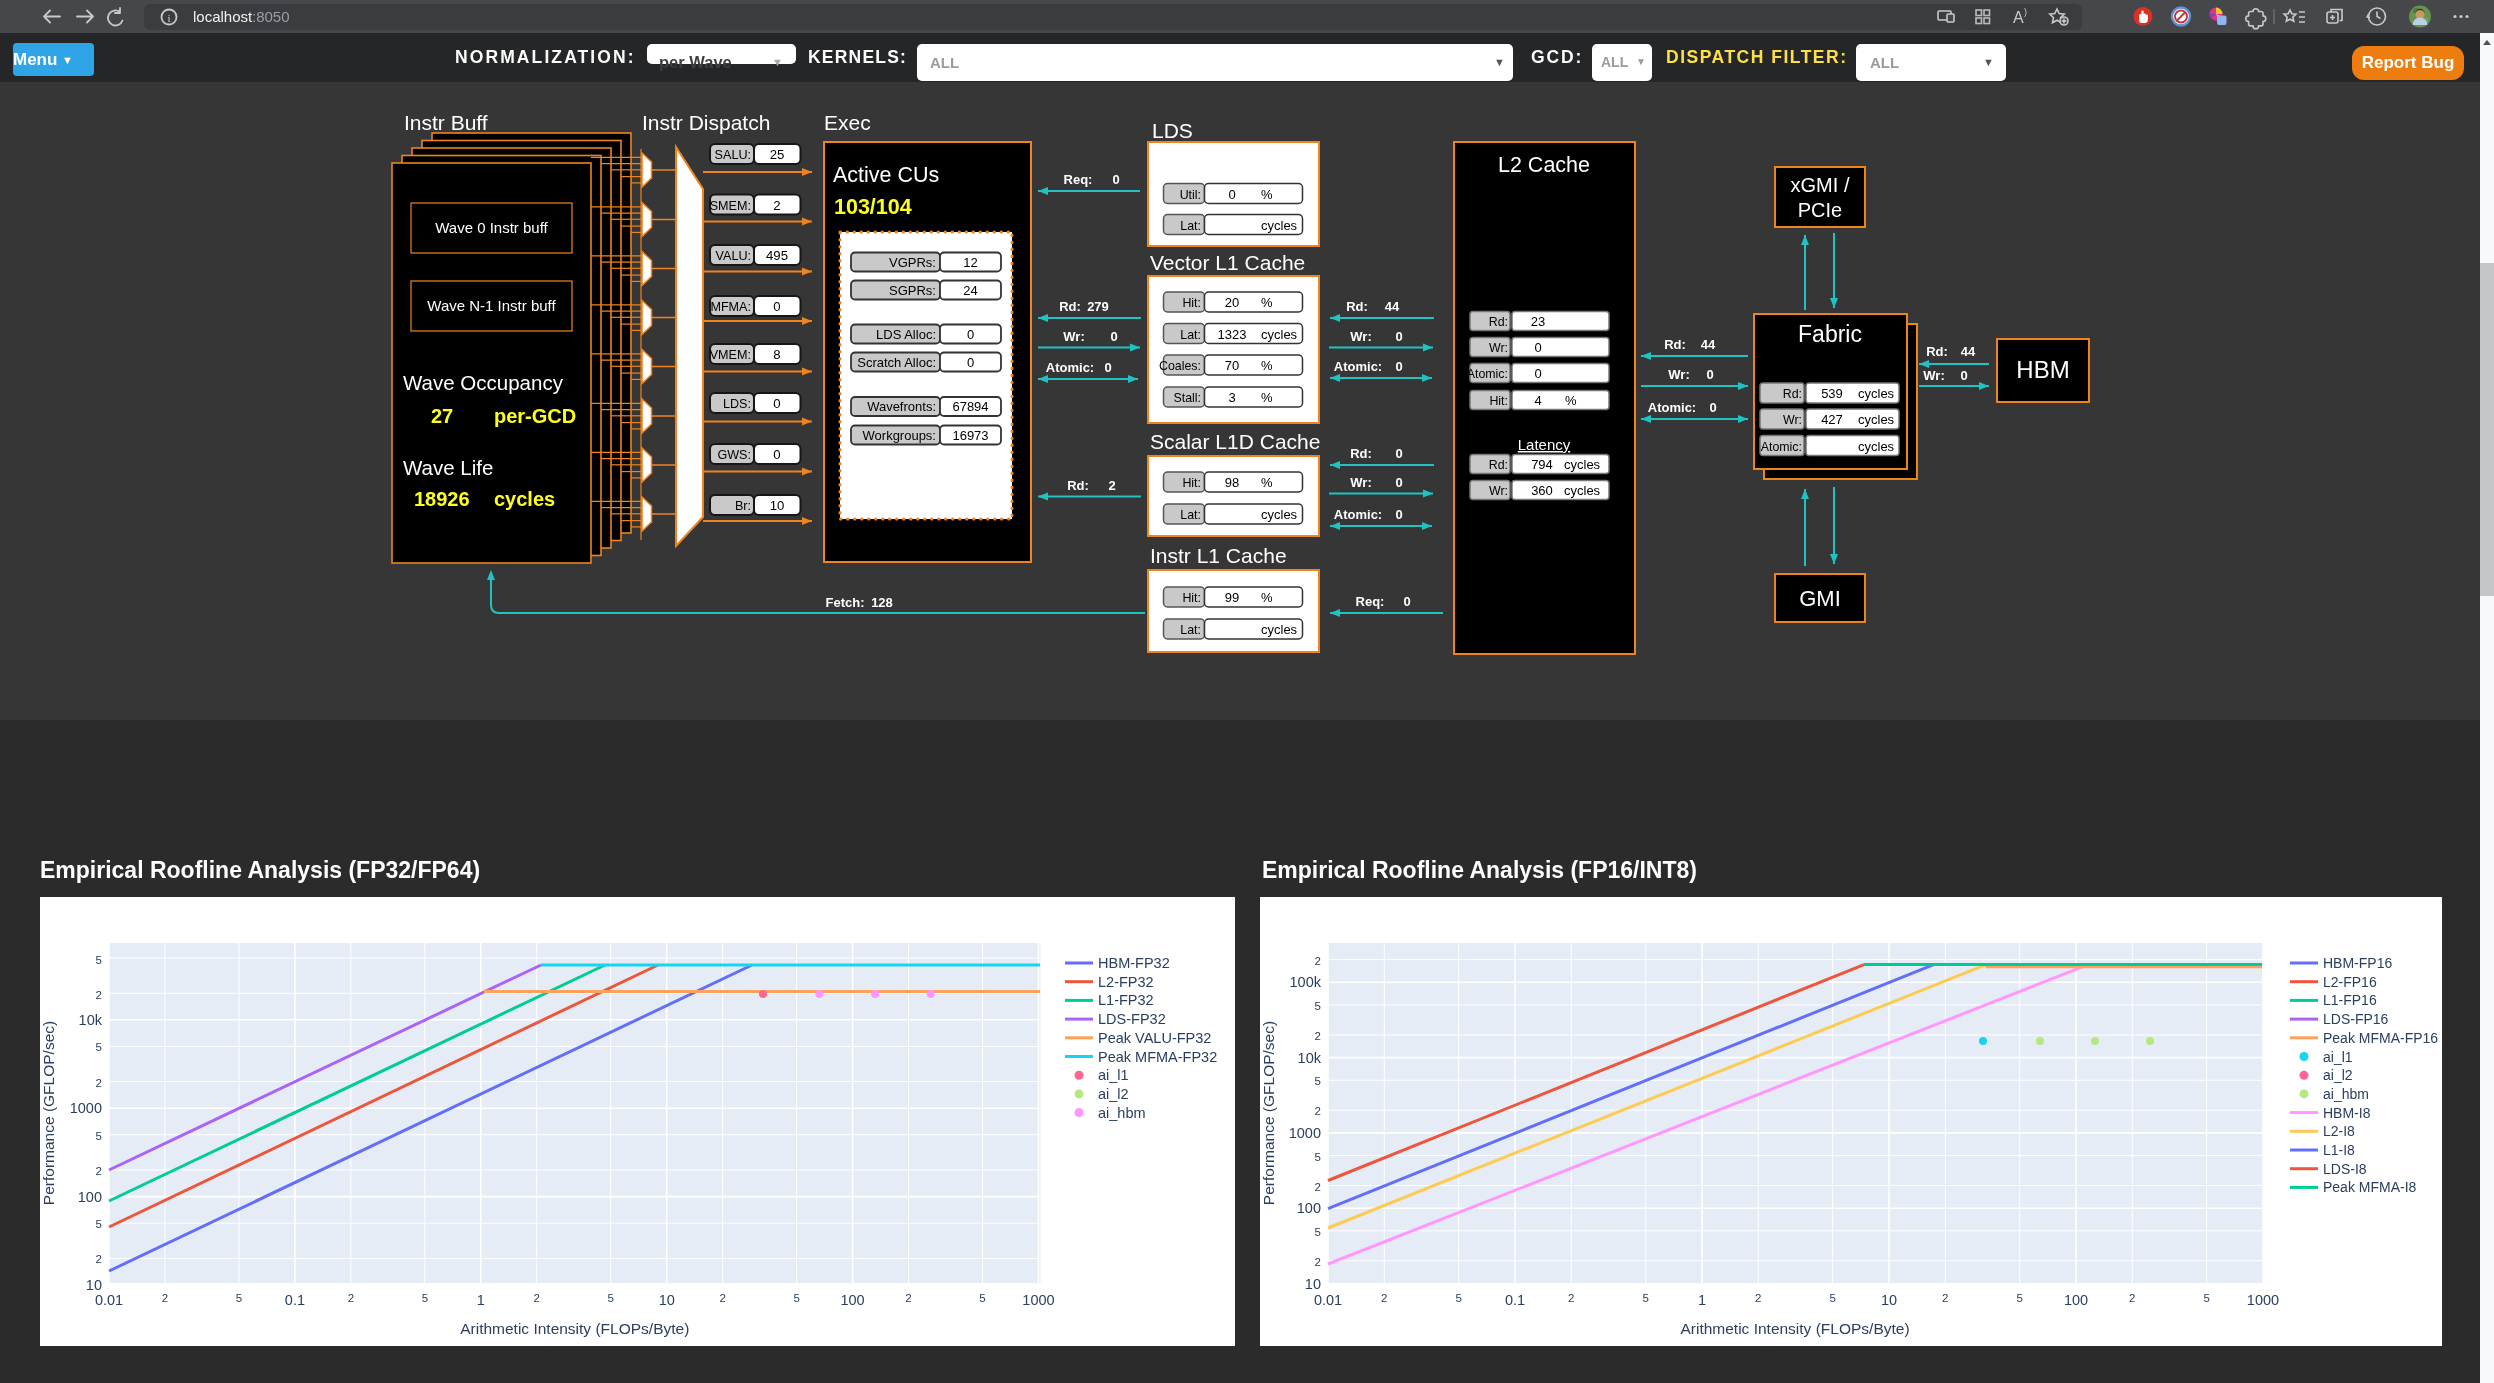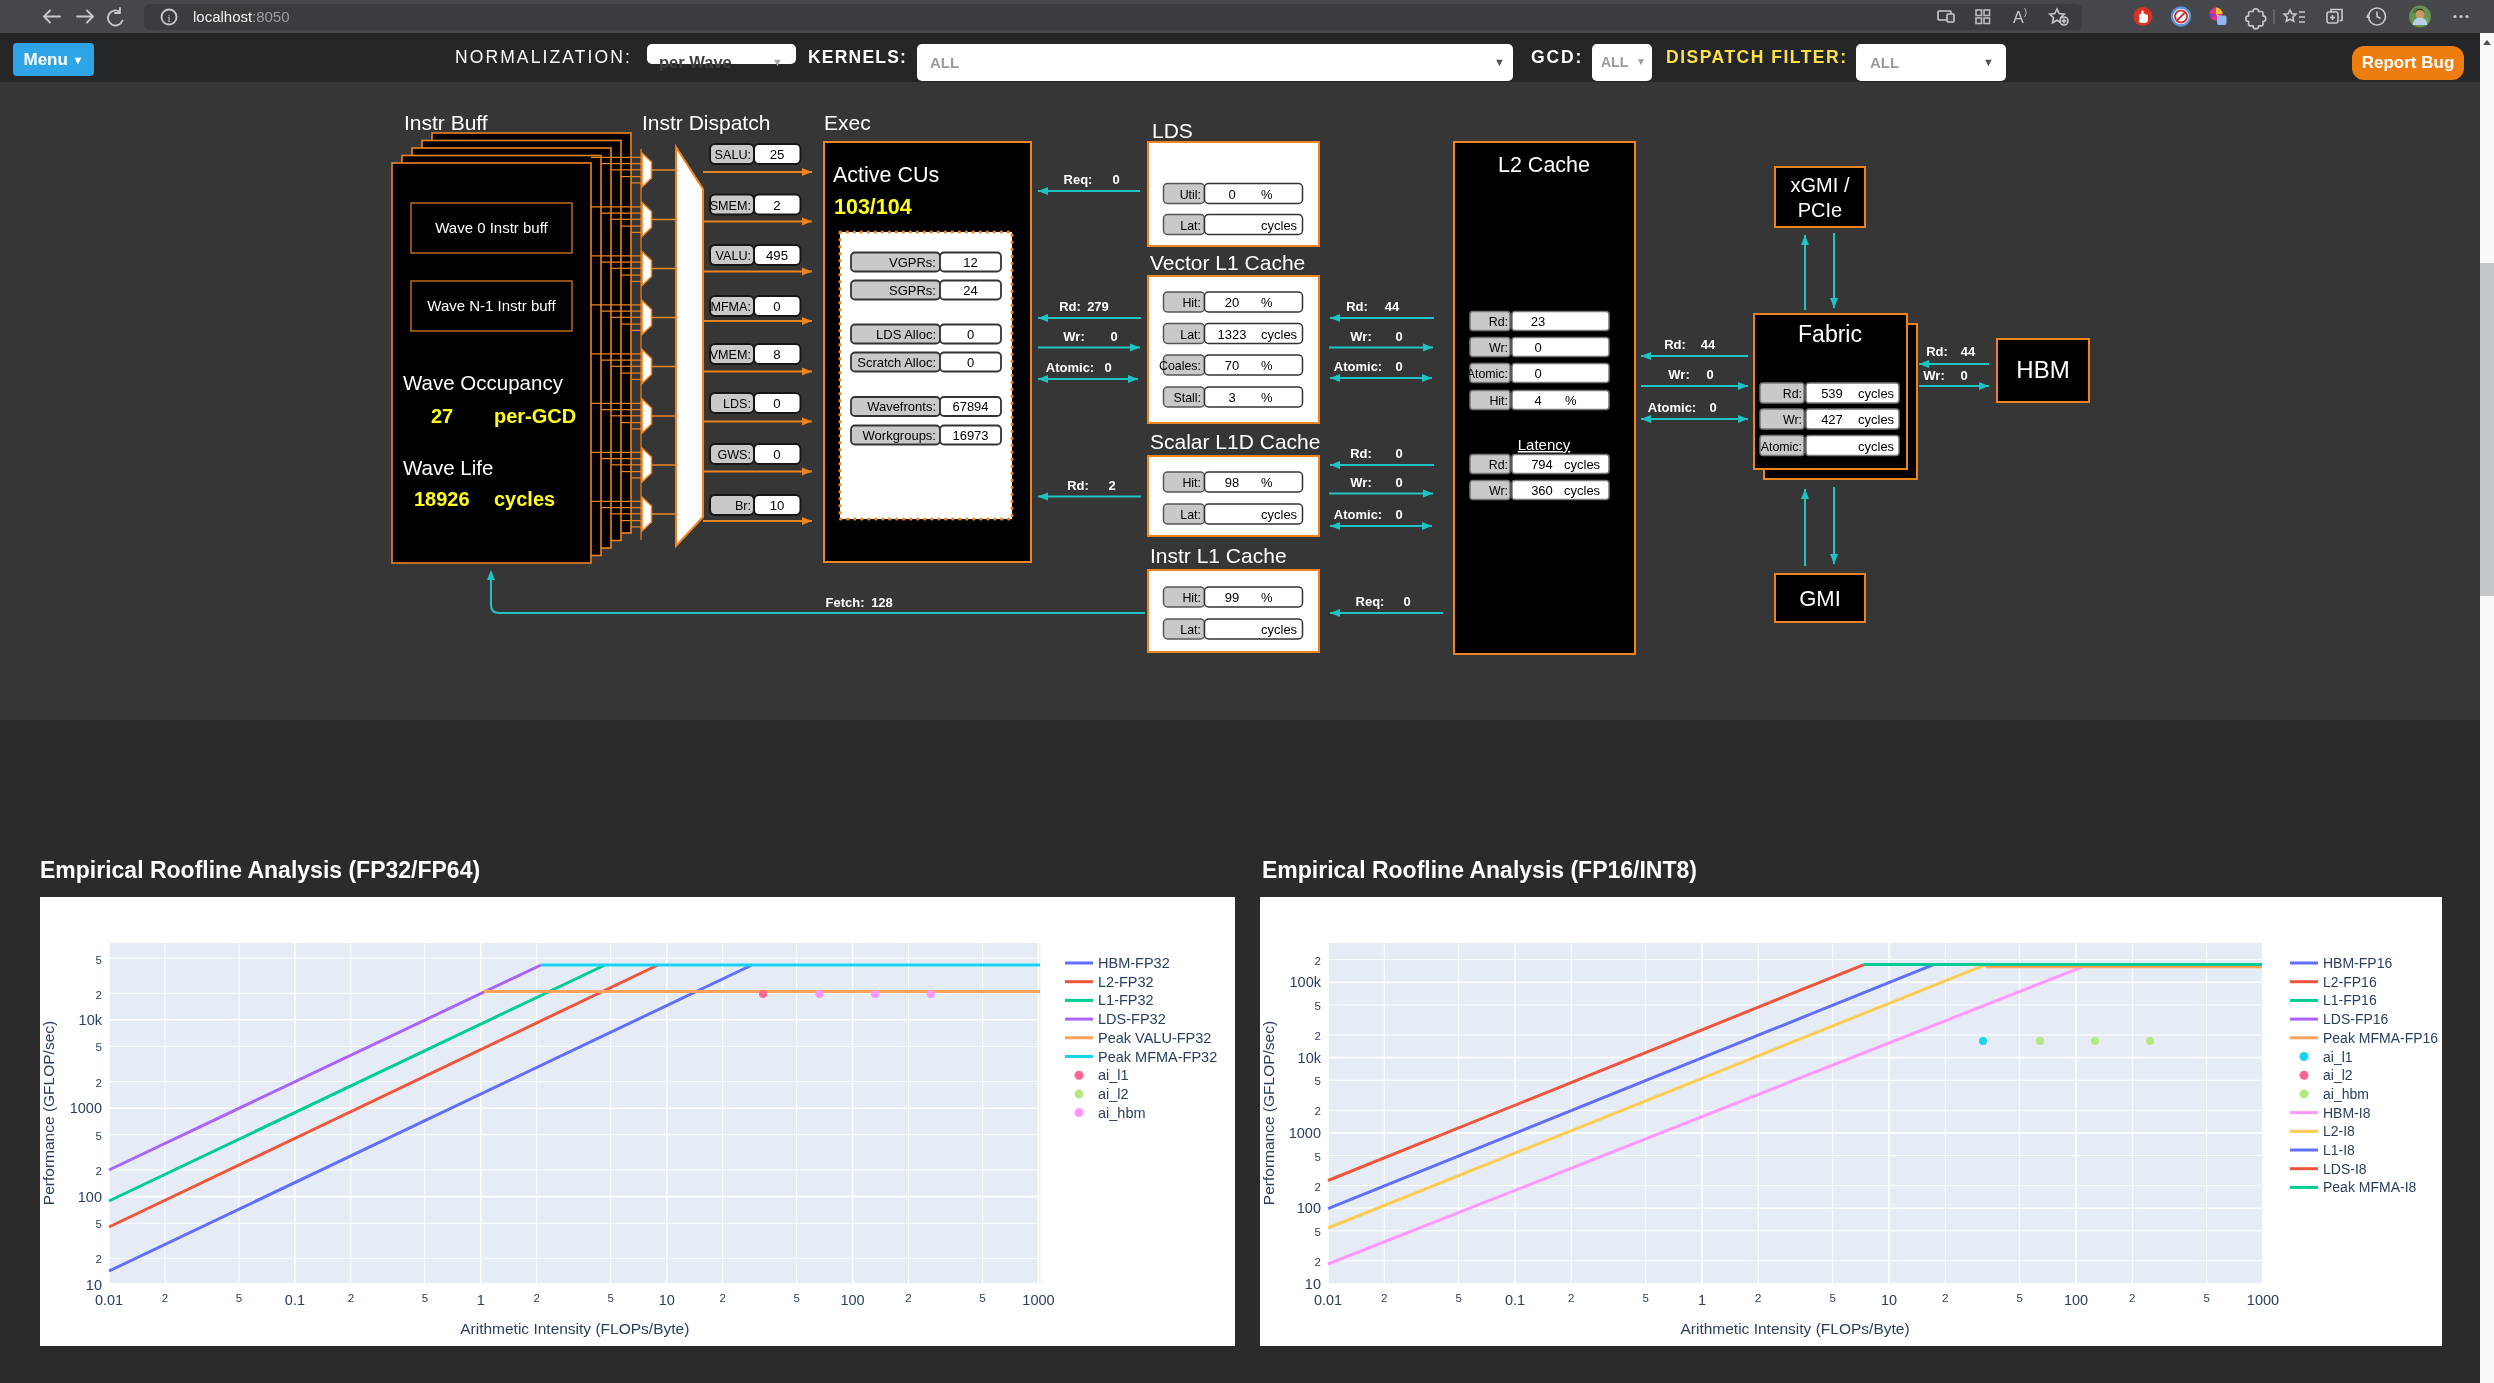--- a/index.html
+++ b/index.html
@@ -64,22 +64,22 @@
       <circle cx="2426" cy="20" r="2.5" fill="#75A45D"></circle>
   <circle cx="2420" cy="14.5" r="4.6" fill="#C9985F"></circle>
   <path d="M2415.3 13.5 a4.7 4.7 0 0 1 9.4 0 q-1 -3.4 -4.7 -3.4 t-4.7 3.4 z" fill="#35302B"></path>
   <path d="M2412.5 25 a7.5 7.5 0 0 1 15 0 z" fill="#B9D0E8"></path>
   <circle cx="2455" cy="16.5" r="1.6" fill="#C7C9CC"></circle>
       <circle cx="2461" cy="16.5" r="1.6" fill="#C7C9CC"></circle>
       <circle cx="2467" cy="16.5" r="1.6" fill="#C7C9CC"></circle>
 </svg>
 
 <div class="abs" style="left:0;top:33px;width:2494px;height:49px;background:#242628;"></div>
-<div class="abs" style="left:13px;top:43px;width:81px;height:33px;background:#2FA4E7;border-radius:4px;color:#fff;font-weight:bold;font-size:17px;line-height:33px;text-align:center;">Menu <span style="font-size:11px;vertical-align:1px;">▼</span></div>
-<div class="abs" style="left:455px;top:33px;height:49px;line-height:49px;color:#fff;font-weight:normal;font-size:17.5px;letter-spacing:2.1px;">NORMALIZATION:</div>
+<div class="abs" style="left:13px;top:43px;width:81px;height:33px;background:#2FA4E7;border-radius:4px;color:#fff;font-weight:bold;font-size:17px;line-height:33px;text-align:left;">Menu <span style="font-size:11px;vertical-align:1px;">▼</span></div>
+<div class="abs" style="left:455px;top:33px;height:49px;line-height:49px;color:#fff;font-weight:bold;font-size:17.5px;letter-spacing:2.1px;">NORMALIZATION:</div>
 <div class="abs" style="left:647px;top:43.5px;width:149px;height:20px;background:#fff;border-radius:5px;">
   <span style="position:absolute;left:12px;top:0;line-height:37px;font-size:16.5px;font-weight:bold;color:#3F3F3F;">per Wave</span>
   <span style="position:absolute;right:13px;top:0;line-height:36px;font-size:11px;color:#AAA;">▼</span>
     </div>
 <div class="abs" style="left:808px;top:33px;height:49px;line-height:49px;color:#fff;font-weight:bold;font-size:17.5px;letter-spacing:1.2px;">KERNELS:</div>
 <div class="abs" style="left:917px;top:43.5px;width:596px;height:37.5px;background:#fff;border-radius:5px;">
   <span style="position:absolute;left:13px;top:0;line-height:37px;font-size:15px;font-weight:bold;color:#9B9B9B;">ALL</span>
   <span style="position:absolute;right:8px;top:0;line-height:36px;font-size:11px;color:#555;">▼</span>
     </div>
 <div class="abs" style="left:1531px;top:33px;height:59px;line-height:49px;color:#fff;font-weight:bold;font-size:17.5px;letter-spacing:1.9px;">GCD:</div>

